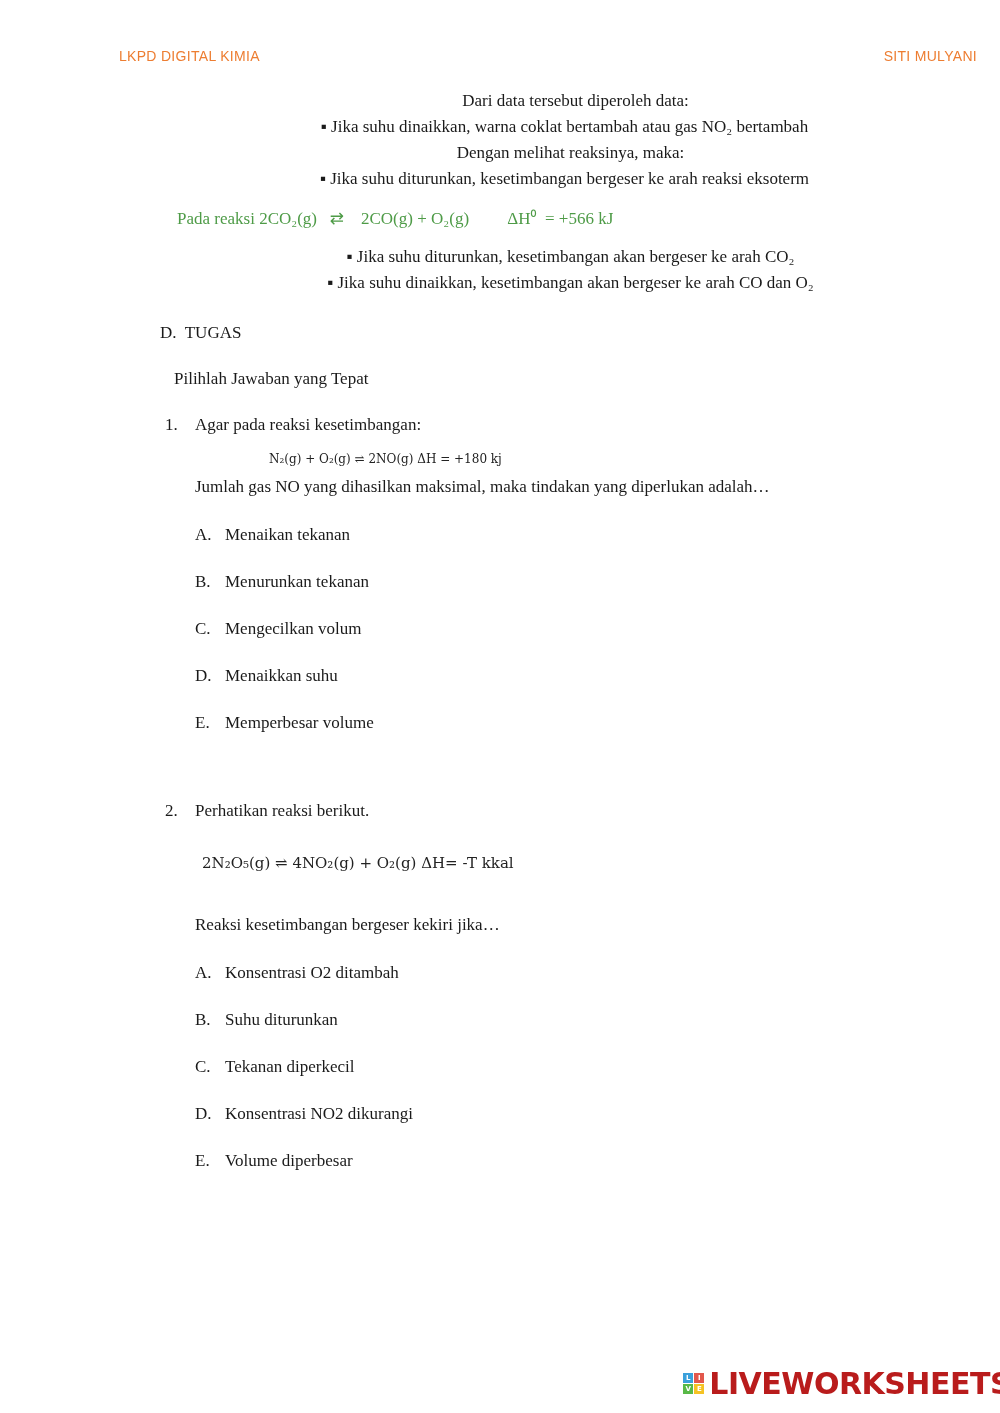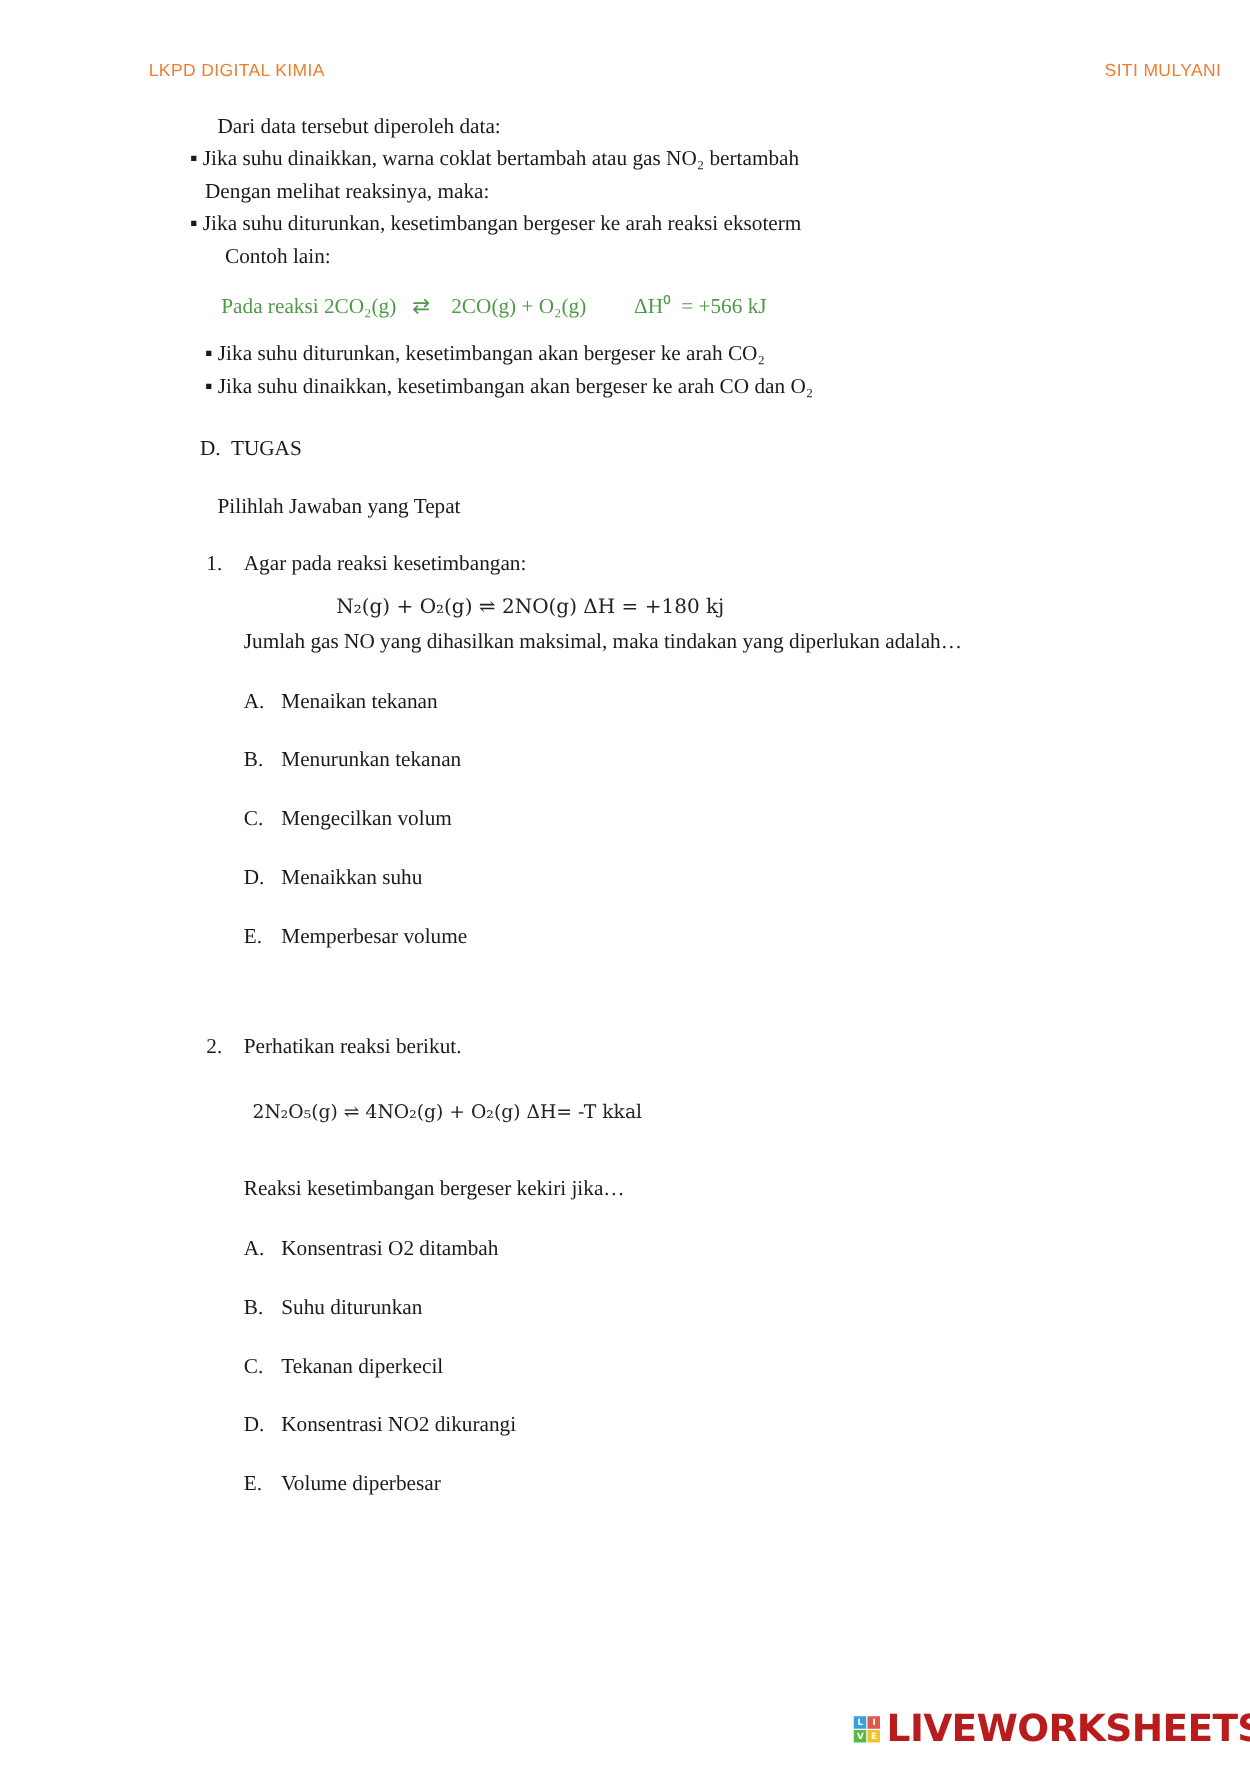--- a/index.html
+++ b/index.html
@@ -19,21 +19,21 @@
     display: flex;
     justify-content: space-between;
     padding: 48px 70px 0 72px;
     font-family: "Liberation Sans", sans-serif;
     font-size: 14px;
     letter-spacing: 0.3px;
     color: #ED7D31;
   }
   
   .main { padding: 24px 70px 0 105px; }
-  .line { margin: 0; line-height: 26px; white-space: pre-wrap; }
+  .line { margin: 0; line-height: 26px; white-space: pre-wrap; text-align: center; }
   .ind-12 { margin-left: 12px; }
   .ind-22 { margin-left: 22px; }
   .ind-28 { margin-left: 28px; }
   .eq-green {
     margin: 14px 0 0 25px;
     line-height: 26px;
     color: #4E9B47;
     white-space: pre;
   }
   .post-eq { margin-top: 12px; }
@@ -46,21 +46,21 @@
   .instruction { margin: 20px 0 0 22px; line-height: 26px; }
   
   .question { margin: 0; }
   .q1 { margin-top: 20px; }
   .q2 { margin-top: 62px; }
   .q-row { display: flex; margin: 0; line-height: 26px; }
   .q-num { width: 30px; margin-left: 13px; flex: 0 0 auto; }
   .q-text { flex: 1; }
   .equation {
     font-family: "DejaVu Serif", serif;
-    font-size: 16px;
+    font-size: 12px;
     color: #222222;
     line-height: 26px;
     white-space: pre;
   }
   .eq-q1 { margin: 8px 0 0 117px; }
   .eq-q2 { margin: 26px 0 0 50px; font-size: 15px; }
   .subtext { margin: 2px 0 0 43px; line-height: 26px; }
   .subtext-q2 { margin-top: 36px; }
   .options { margin: 0; }
   .option-row { display: flex; line-height: 26px; margin-top: 21px; }
@@ -112,21 +112,20 @@
     <span>LKPD DIGITAL KIMIA</span>
     <span>SITI MULYANI</span>
   </header>
 
   <main class="main">
 
     <p class="line ind-22">Dari data tersebut diperoleh data:</p>
     <p class="line">▪ Jika suhu dinaikkan, warna coklat bertambah atau gas NO₂ bertambah</p>
     <p class="line ind-12">Dengan melihat reaksinya, maka:</p>
     <p class="line">▪ Jika suhu diturunkan, kesetimbangan bergeser ke arah reaksi eksoterm</p>
-    <p class="line ind-28">Contoh lain:</p>
 
     <p class="eq-green">Pada reaksi 2CO₂(g)   ⇄    2CO(g) + O₂(g)         ΔH⁰  = +566 kJ</p>
 
     <p class="line ind-12 post-eq">▪ Jika suhu diturunkan, kesetimbangan akan bergeser ke arah CO₂</p>
     <p class="line ind-12">▪ Jika suhu dinaikkan, kesetimbangan akan bergeser ke arah CO dan O₂</p>
 
     <p class="section-title">D.  TUGAS</p>
     <p class="instruction">Pilihlah Jawaban yang Tepat</p>
 
     <section class="question q1">

